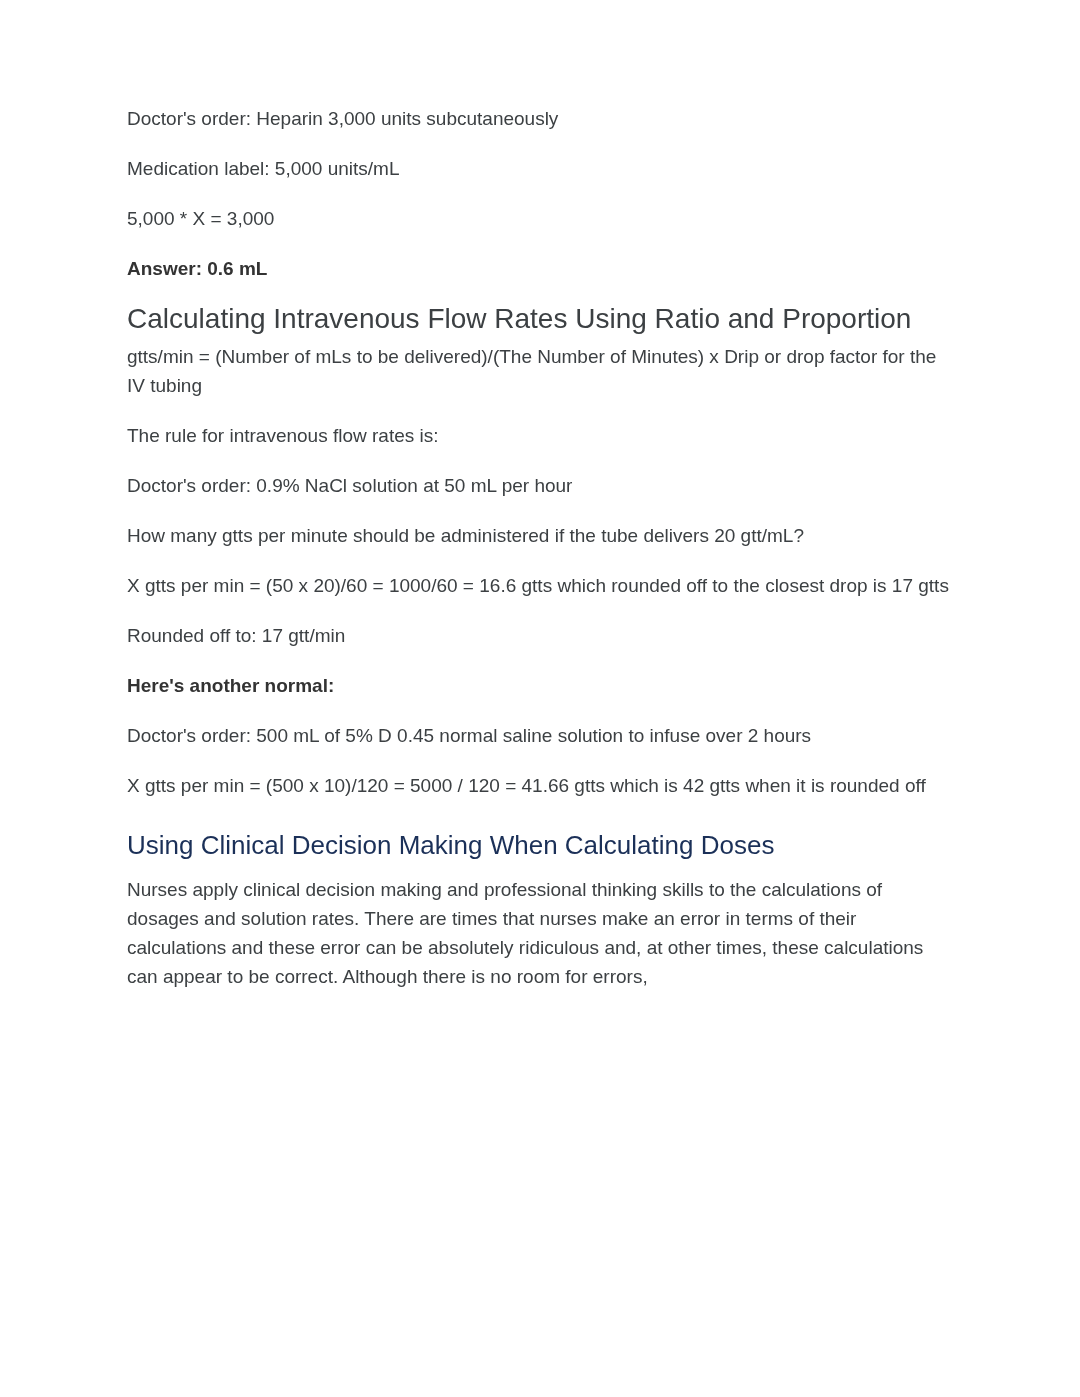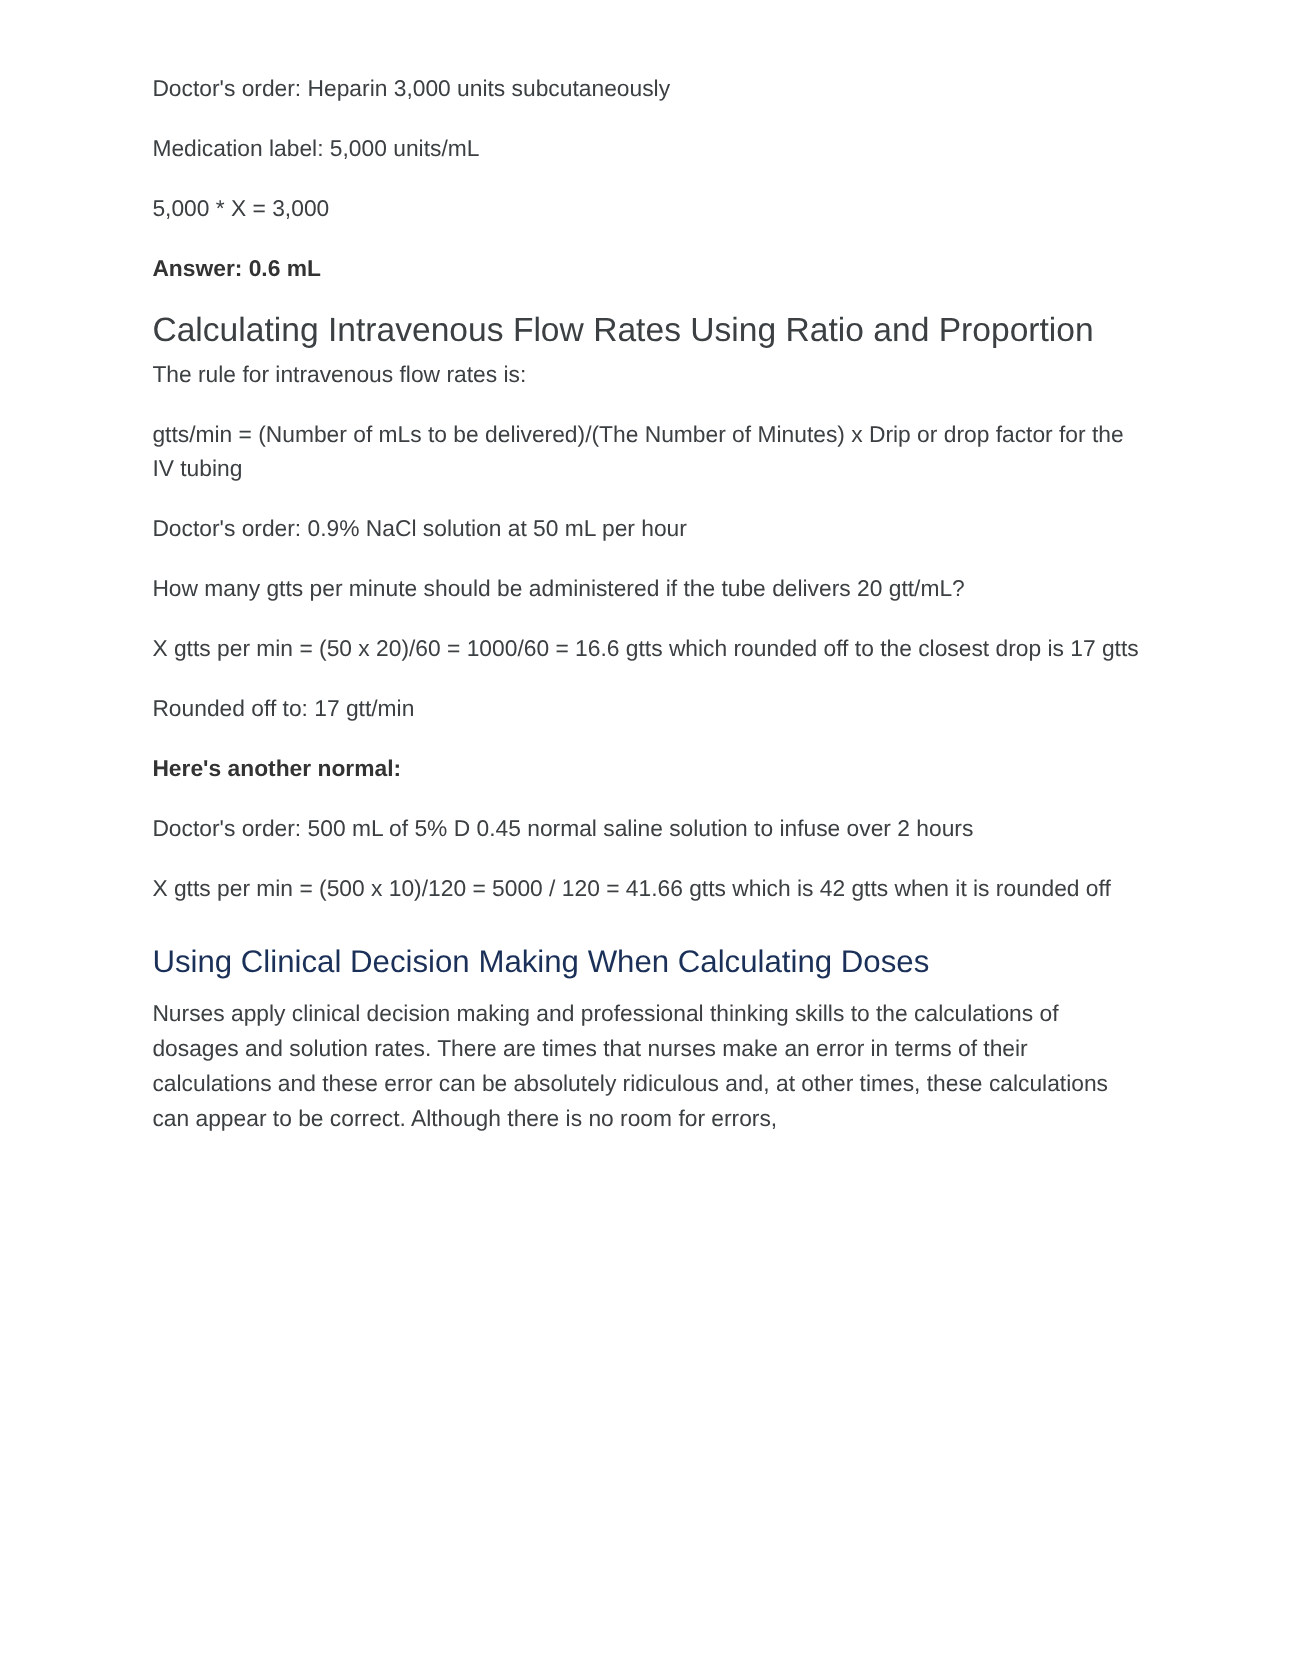--- a/index.html
+++ b/index.html
@@ -8,21 +8,21 @@
       width: 1080px;
       min-height: 1397px;
       font-family: "Liberation Sans", sans-serif;
       color: #3c4043;
       overflow-x: hidden;
     }
     .page {
       width: 1080px;
       min-height: 1397px;
       background: #ffffff;
-      padding: 60px 127px 60px 127px;
+      padding: 104px 127px 60px 127px;
     }
     .content {
       max-width: 826px;
     }
     p.body-text {
       font-size: 19px;
       line-height: 29px;
       font-weight: 400;
       margin: 0 0 21px 0;
       color: #3c4043;
@@ -52,22 +52,22 @@
 
 <div class="page">
   <div class="content">
 
     <p class="body-text">Doctor's order: Heparin 3,000 units subcutaneously</p>
     <p class="body-text">Medication label: 5,000 units/mL</p>
     <p class="body-text">5,000 * X = 3,000</p>
     <p class="body-text bold">Answer: 0.6 mL</p>
 
     <h3 class="section-heading">Calculating Intravenous Flow Rates Using Ratio and Proportion</h3>
+    <p class="body-text">gtts/min = (Number of mLs to be delivered)/(The Number of Minutes) x Drip or drop factor for the IV tubing</p>
     <p class="body-text">The rule for intravenous flow rates is:</p>
-    <p class="body-text">gtts/min = (Number of mLs to be delivered)/(The Number of Minutes) x Drip or drop factor for the IV tubing</p>
     <p class="body-text">Doctor's order: 0.9% NaCl solution at 50 mL per hour</p>
     <p class="body-text">How many gtts per minute should be administered if the tube delivers 20 gtt/mL?</p>
     <p class="body-text">X gtts per min = (50 x 20)/60 = 1000/60 = 16.6 gtts which rounded off to the closest drop is 17 gtts</p>
     <p class="body-text">Rounded off to: 17 gtt/min</p>
     <p class="body-text bold">Here's another normal:</p>
     <p class="body-text">Doctor's order: 500 mL of 5% D 0.45 normal saline solution to infuse over 2 hours</p>
     <p class="body-text">X gtts per min = (500 x 10)/120 = 5000 / 120 = 41.66 gtts which is 42 gtts when it is rounded off</p>
 
     <h2 class="article-heading">Using Clinical Decision Making When Calculating Doses</h2>
     <p class="body-text">Nurses apply clinical decision making and professional thinking skills to the calculations of dosages and solution rates. There are times that nurses make an error in terms of their calculations and these error can be absolutely ridiculous and, at other times, these calculations can appear to be correct. Although there is no room for errors,</p>

